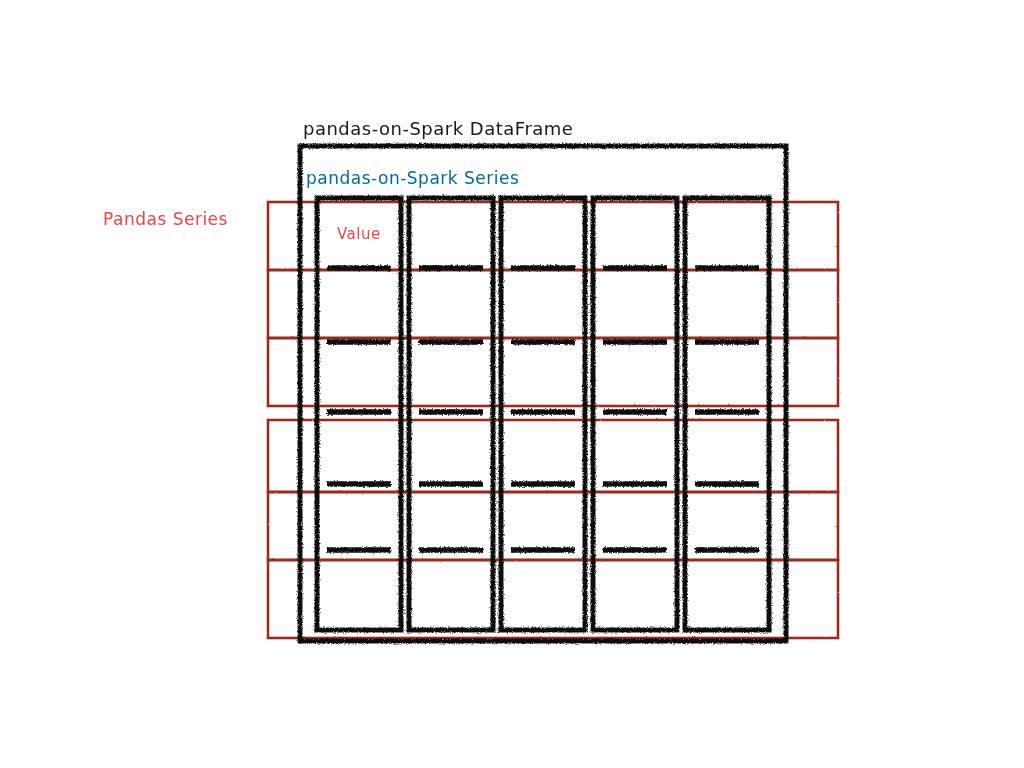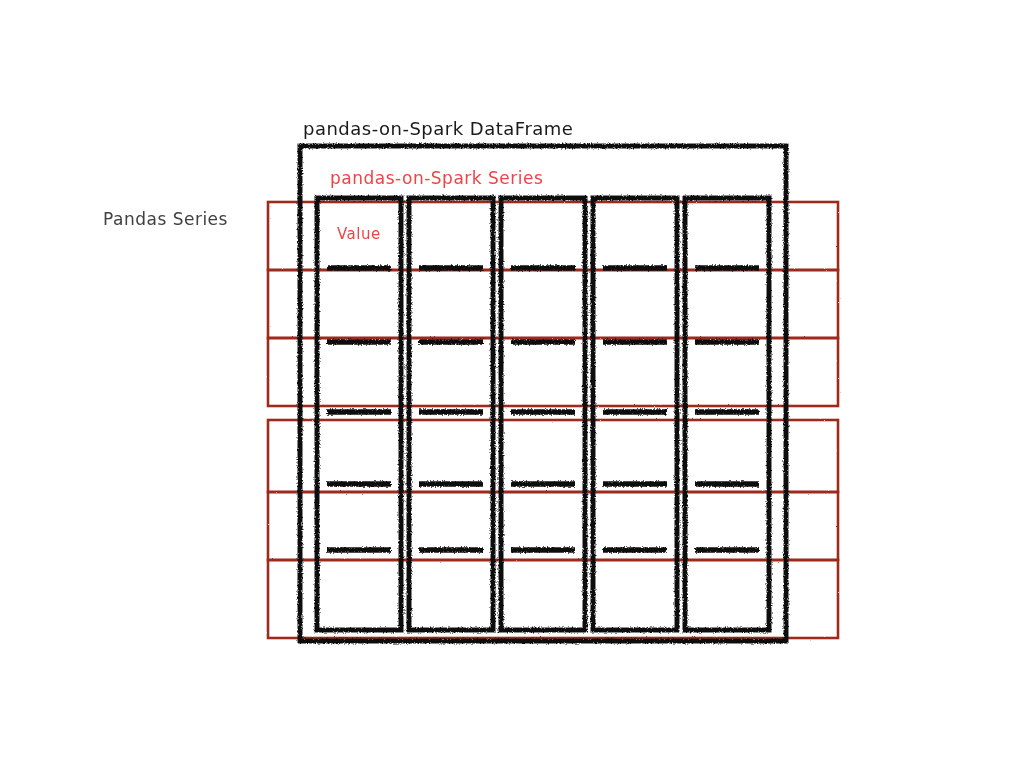--- a/index.html
+++ b/index.html
@@ -31,30 +31,30 @@
     text-align: center;
   }
 
   #label-dataframe {
     left: 303px;
     top: 118px;
     font-size: 18px;
     color: #1a1a1a;
   }
   #label-series {
-    left: 330px;
+    left: 306px;
     top: 168px;
     font-size: 17px;
-    color: #ef4444;
+    color: #0369a1;
   }
   #label-pandas-series {
     left: 103px;
     top: 209px;
     font-size: 17px;
-    color: #404040;
+    color: #ef4444;
   }
   #label-value {
     left: 337px;
     top: 225px;
     font-size: 15px;
     color: #ef4444;
   }
 </style>
 </head>
 <body>

